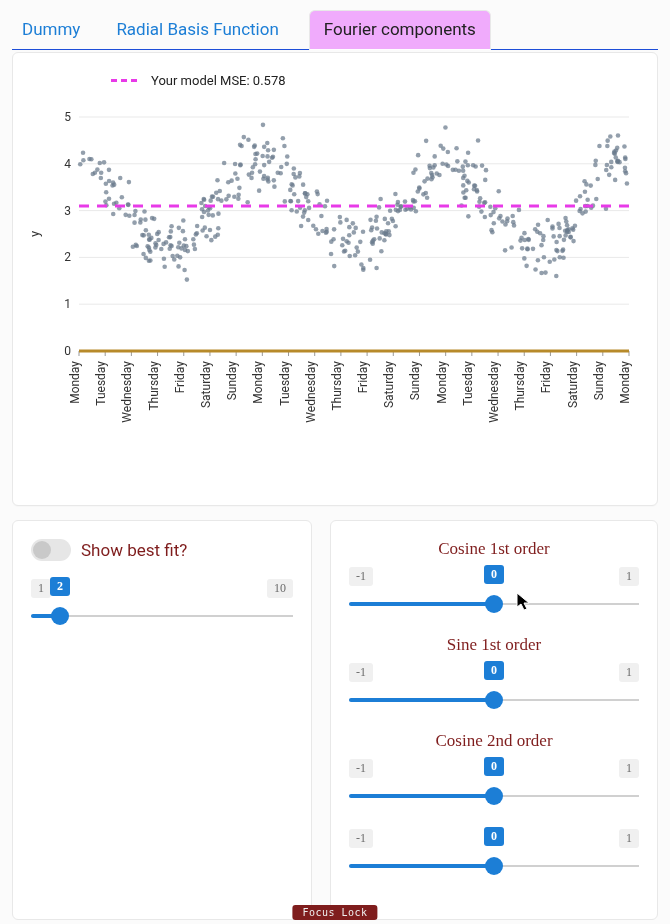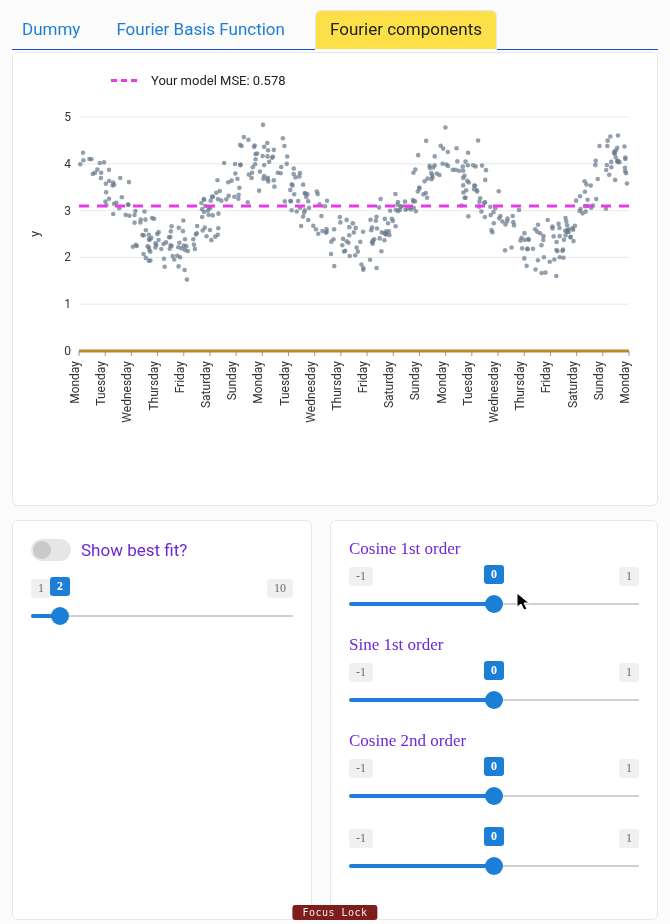--- a/index.html
+++ b/index.html
@@ -1,28 +1,28 @@
 <!DOCTYPE html>
 <html><head>
 <meta charset="utf-8">
 <style>
   * { box-sizing: border-box; }
   html, body { margin:0; padding:0; background:#fbfbfb; font-family:-apple-system,BlinkMacSystemFont,"Segoe UI",Roboto,"Helvetica Neue",Arial,sans-serif; color:#222; }
   .page { width:670px; margin:0 auto; padding:10px 12px 20px 12px; }
   .tabs { display:flex; gap:24px; align-items:flex-end; border-bottom:1px solid #1d4ed8; padding:0 4px; }
   .tab { font-size:17px; color:#1c7ed6; padding:8px 6px 10px 6px; cursor:pointer; }
-  .tab.active { color:#222; background:#fde047; border:1px solid #e8e8e8; border-bottom:1px solid #fff; border-radius:6px 6px 0 0; margin-bottom:-1px; padding:8px 14px 10px 14px; }
+  .tab.active { color:#222; background:#f0abfc; border:1px solid #e8e8e8; border-bottom:1px solid #fff; border-radius:6px 6px 0 0; margin-bottom:-1px; padding:8px 14px 10px 14px; }
   .card { background:#fff; border:1px solid #e8e8e8; border-radius:6px; padding:18px 18px 10px 8px; margin-top:2px; box-shadow:0 1px 1px rgba(0,0,0,0.02); position:relative; }
   .chart-card { height:454px; }
   svg { display:block; }
   .legend { display:flex; align-items:center; gap:14px; font-size:13px; color:#222; position:absolute; left:98px; top:20px; }
   .legend-dash { width:26px; height:0; border-top:3px dashed #e83ae8; }
   .row { display:flex; gap:18px; margin-top:14px; align-items:stretch; }
   .panel { flex:1; background:#fff; border:1px solid #e8e8e8; border-radius:6px; padding:18px 18px 22px 18px; }
-  .label { font-size:17px; color:#6d28d9; margin-bottom:6px; }
+  .label { font-size:17px; color:#7f1d1d; margin-bottom:6px;text-align:center; }
   .ctrl { margin-bottom:18px;font-family:Liberation Serif, serif; }
   .toggle-row { display:flex; align-items:center; gap:10px; margin-bottom:16px; }
   .toggle { width:40px; height:22px; background:#e6e6e6; border-radius:11px; position:relative; cursor:pointer; }
   .toggle .knob { position:absolute; top:2px; left:2px; width:18px; height:18px; background:#c9c9c9; border-radius:50%; }
   .slider-wrap { position:relative; }
   .endcaps { display:flex; justify-content:space-between; align-items:center; height:22px; }
   .endcap { background:#f0f0f0; color:#6b6b6b; font-size:12px; padding:2px 7px; border-radius:3px; }
   .valtag { position:absolute; top:0; transform:translateX(-50%); background:#1c7ed6; color:#fff; font-size:12px; font-weight:600; padding:2px 7px; border-radius:3px; }
   .track { position:relative; height:26px; margin-top:4px; }
   .track-line { position:absolute; top:12px; left:0; right:0; height:2px; background:#d0d0d0; }
@@ -31,21 +31,21 @@
   .footer-pill { position:absolute; left:50%; transform:translateX(-50%); bottom:4px; background:#7f1d1d; color:#eee; font-family:ui-monospace,Menlo,monospace; font-size:10px; padding:2px 10px; border-radius:3px; letter-spacing:0.5px; }
   .cursor { position:absolute; pointer-events:none; }
 </style>
 </head>
 <body>
 
 <div class="page">
 
   <div class="tabs">
     <div class="tab">Dummy</div>
-    <div class="tab">Fourier Basis Function</div>
+    <div class="tab">Radial Basis Function</div>
     <div class="tab active">Fourier components</div>
   </div>
 
   <div class="card chart-card">
     <div class="legend">
       <span class="legend-dash"></span>
       <span>Your model MSE: 0.578</span>
     </div>
     <svg id="chart-svg" width="620" height="390">
         <line x1="58" x2="608" y1="280" y2="280" stroke="#e9e9e9" stroke-width="1"></line>

